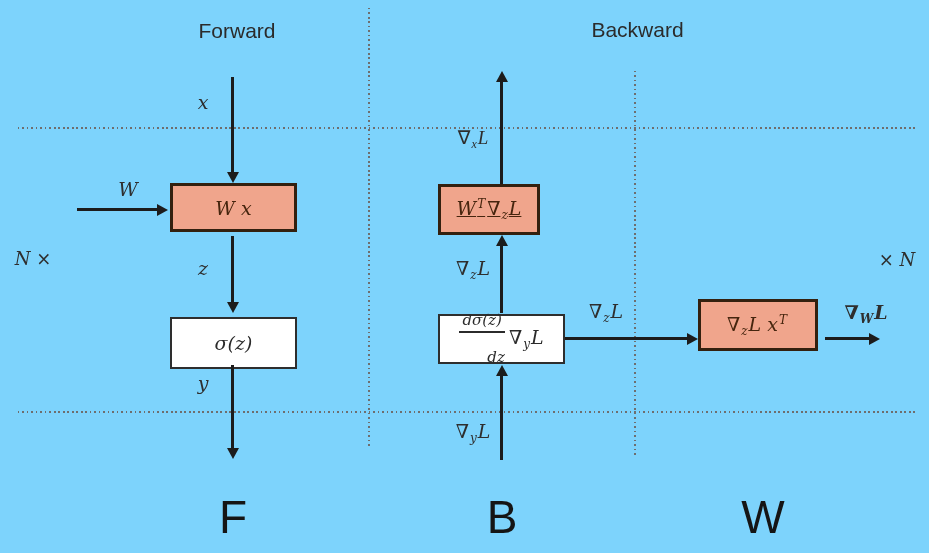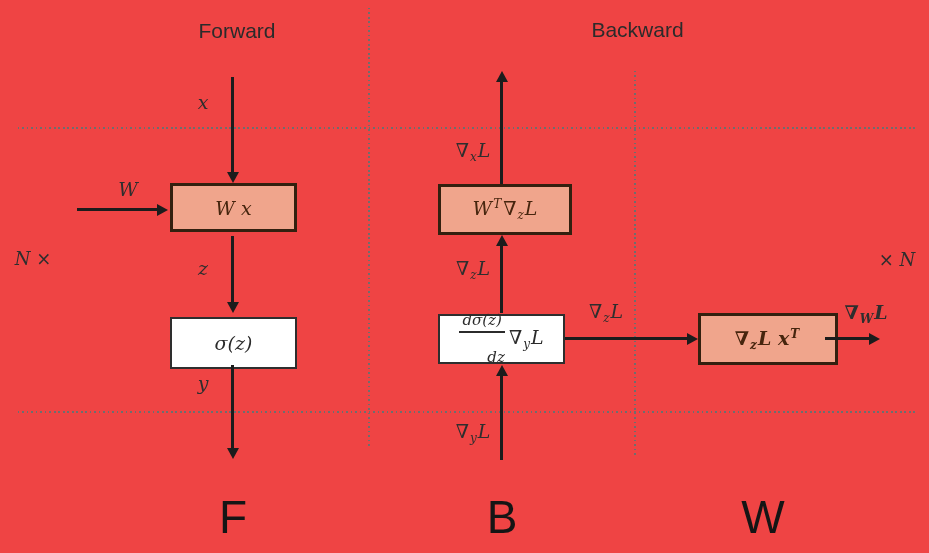--- a/index.html
+++ b/index.html
@@ -1,18 +1,18 @@
 <!DOCTYPE html>
 <html><head>
 <meta charset="utf-8">
 <style>
   * { margin:0; padding:0; box-sizing:border-box; }
   body { background:#ffffff; }
   .stage {
-    position:relative; width:929px; height:553px; background:#ef4444;
+    position:relative; width:929px; height:553px; background:#7dd3fc;
     font-family:"DejaVu Serif", serif; overflow:hidden;
   }
   
   .hdot {
     position:absolute; height:2px;
     background-image:repeating-linear-gradient(90deg,#6e6e6e 0 1.5px,transparent 1.5px 4.5px);
   }
   .vdot {
     position:absolute; width:2px;
     background-image:repeating-linear-gradient(180deg,#6e6e6e 0 1.5px,transparent 1.5px 4.5px);
@@ -87,23 +87,23 @@
 
   <div class="line" style="left:231px; top:365px; width:3px; height:83px;"></div>
   <div class="ah ah-down" style="left:227px; top:448px;"></div>
   <div class="mlabel" style="left:188px; top:373px; width:30px;">y</div>
 
   <div class="mlabel" style="left:6px; top:249px; width:54px; font-size:18px;">N ×</div>
   <div class="mlabel" style="left:870px; top:250px; width:54px; font-size:18px;">× N</div>
 
   <div class="ah ah-up" style="left:496px; top:71px;"></div>
   <div class="line" style="left:500px; top:82px; width:3px; height:103px;"></div>
-  <div class="mlabel" style="left:447px; top:140px; width:52px;"><span class="math"><span class="nab">∇</span><sub>x</sub><span>L</span></span></div>
+  <div class="mlabel" style="left:447px; top:128px; width:52px;font-family:Liberation Serif, serif;"><span class="math"><span class="nab">∇</span><sub>x</sub><span>L</span></span></div>
 
-  <div class="box salmon" style="left:438px; top:184px; width:134px; height:51px;">
+  <div class="box salmon" style="left:438px; top:184px; width:102px; height:51px;text-decoration:underline;">
     <span class="math"><span>W</span><sup>T</sup><span class="nab">∇</span><sub>z</sub><span>L</span></span>
   </div>
 
   <div class="ah ah-up" style="left:496px; top:235px;"></div>
   <div class="line" style="left:500px; top:246px; width:3px; height:67px;"></div>
   <div class="mlabel" style="left:447px; top:258px; width:52px;"><span class="math"><span class="nab">∇</span><sub>z</sub><span>L</span></span></div>
 
   <div class="box white" style="left:438px; top:314px; width:127px; height:50px;">
     <span class="math"><span class="frac">
           <span class="num">dσ(z)</span>
@@ -112,21 +112,21 @@
   </div>
 
   <div class="ah ah-up" style="left:496px; top:365px;"></div>
   <div class="line" style="left:500px; top:376px; width:3px; height:84px;"></div>
   <div class="mlabel" style="left:447px; top:421px; width:52px;"><span class="math"><span class="nab">∇</span><sub>y</sub><span>L</span></span></div>
 
   <div class="line" style="left:565px; top:337px; width:122px; height:3px;"></div>
   <div class="ah ah-right" style="left:687px; top:333px;"></div>
   <div class="mlabel" style="left:578px; top:301px; width:56px;"><span class="math"><span class="nab">∇</span><sub>z</sub><span>L</span></span></div>
 
-  <div class="box salmon" style="left:698px; top:313px; width:140px; height:52px;font-weight:bold;">
+  <div class="box salmon" style="left:698px; top:299px; width:120px; height:52px;">
     <span class="math"><span class="nab">∇</span><sub>z</sub><span>L x</span><sup>T</sup></span>
   </div>
 
   <div class="line" style="left:825px; top:337px; width:44px; height:3px;"></div>
   <div class="ah ah-right" style="left:869px; top:333px;"></div>
   <div class="mlabel" style="left:836px; top:302px; width:60px;font-weight:bold;"><span class="math"><span class="nab">∇</span><sub>W</sub><span>L</span></span></div>
 
   <div class="bigletter" style="left:210px; top:490px; width:46px;">F</div>
   <div class="bigletter" style="left:479px; top:490px; width:46px;">B</div>
   <div class="bigletter" style="left:739px; top:490px; width:48px;">W</div>

